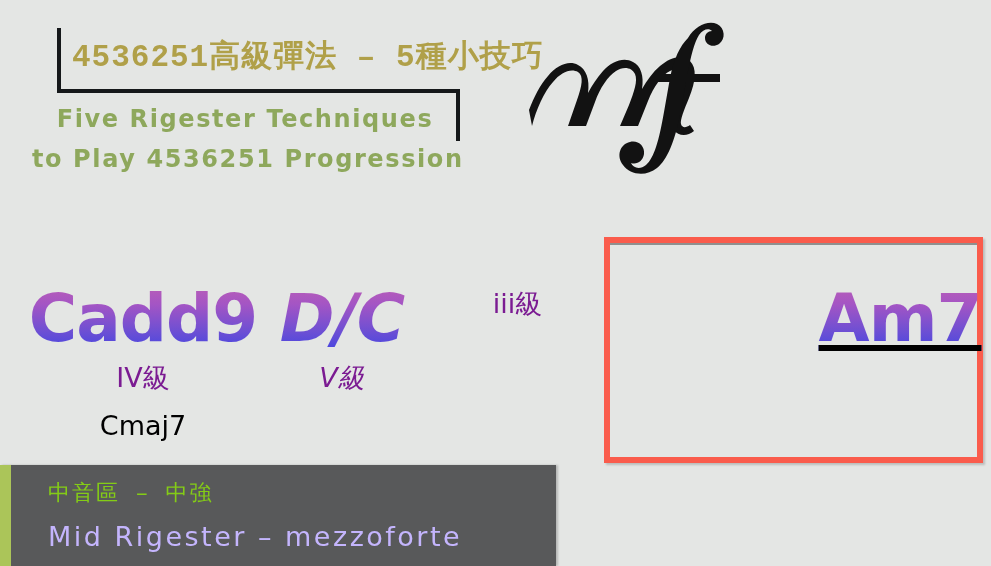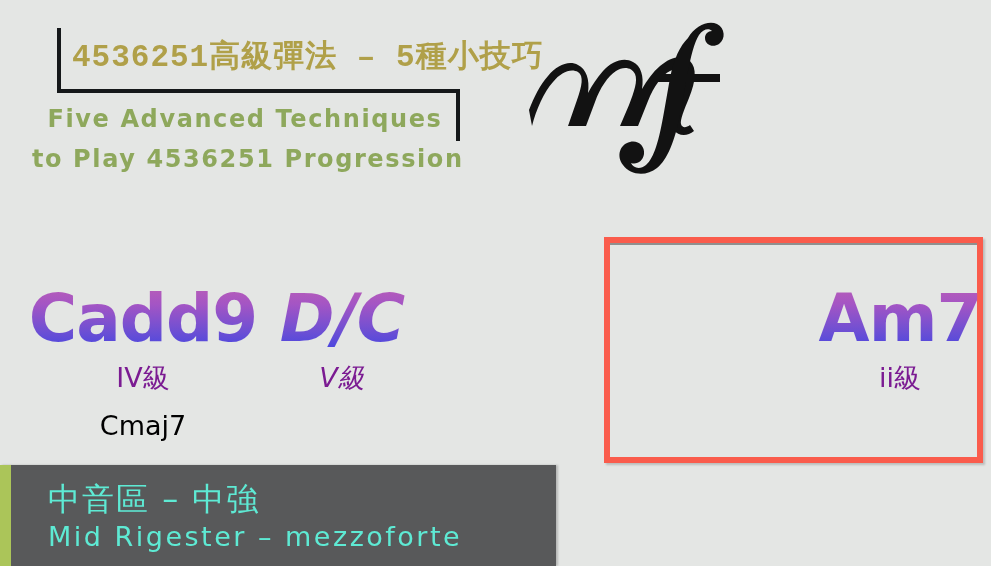--- a/index.html
+++ b/index.html
@@ -132,21 +132,21 @@
     margin-top: 8px;
     white-space: nowrap;
   }
   .chord-alt.empty { visibility: hidden; }
 
   
   .col-0 { left: 18px;  width: 230px; }
   .col-1 { left: 252px; width: 160px; font-style: italic; }
   .col-2 { left: 420px; width: 175px; }
   .col-3 { left: 608px; width: 175px; }
-  .col-4 { left: 800px; width: 180px; }
+  .col-4 { left: 800px; width: 180px; text-decoration: underline; }
 
   
   .highlight-box {
     position: absolute;
     left: 604px;
     top: 237px;
     width: 379px;
     height: 226px;
     border: 6px solid #fa5c4c;
     box-sizing: border-box;
@@ -170,48 +170,49 @@
     left: 0;
     top: 0;
     width: 11px;
     height: 101px;
     background: #abc559;
   }
   .banner-cn {
     position: absolute;
     left: 48px;
     top: 13px;
-    font-size: 32px;
-    color: #5eead4;
+    font-size: 22px;
+    color: #84cc16;
     letter-spacing: 2px;
     white-space: nowrap;
+    font-family: Liberation Mono, monospace;
   }
   .banner-en {
     position: absolute;
     left: 48px;
     top: 56px;
     font-size: 27px;
-    color: #5eead4;
+    color: #c4b5fd;
     letter-spacing: 2.5px;
     white-space: nowrap;
   }
 </style>
 </head>
 <body>
 
 <div id="slide">
 
   <div class="bracket-v-left"></div>
   <div class="bracket-h"></div>
   <div class="bracket-v-right"></div>
 
   <div class="title-cn">4536251高級彈法 – 5種小技巧</div>
 
   <div class="title-en">
-    <span class="line1">Five Advanced Techniques</span>
+    <span class="line1">Five Rigester Techniques</span>
     <span class="line2">to Play 4536251 Progression</span>
   </div>
 
   <div class="mf-mark">
     <svg width="210" height="170" viewBox="0 0 210 170" xmlns="http://www.w3.org/2000/svg">
       <g fill="#121212">
 
         <path d="M12 112 C16 96 24 78 33 68 C41 58 51 54 58 58 C64 62 62 72 57 86 L48 112 L66 112 L75 88
                  C80 74 88 62 96 57 C103 52 112 53 115 60 C118 67 114 78 109 91 L100 112 L118 112
                  L128 87 C134 72 142 61 150 57 C156 54 163 56 164 62 C165 68 161 77 157 88
@@ -241,27 +242,27 @@
       <div class="chord-alt">Cmaj7</div>
     </div>
 
     <div class="chord-col col-1">
       <div class="chord-name">D/C</div>
       <div class="chord-degree">V級</div>
       <div class="chord-alt empty"></div>
     </div>
 
     <div class="chord-col col-2">
+      <div class="chord-degree">iii級</div>
       <div class="chord-alt empty"></div>
     </div>
 
 
     <div class="chord-col col-4">
       <div class="chord-name">Am7</div>
-      <div class="chord-degree">ii級</div>
     </div>
 
   </div>
 
   <div class="banner">
     <div class="banner-accent"></div>
     <div class="banner-cn">中音區 – 中強</div>
     <div class="banner-en">Mid Rigester – mezzoforte</div>
   </div>
 

